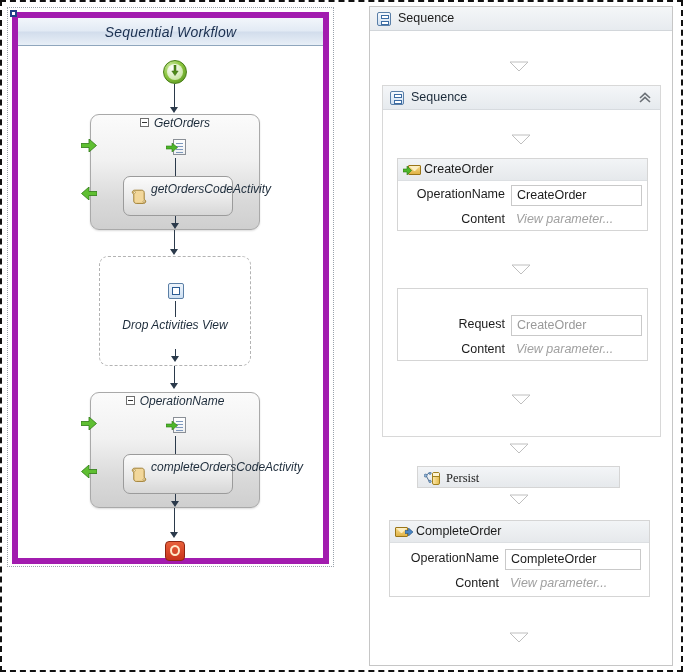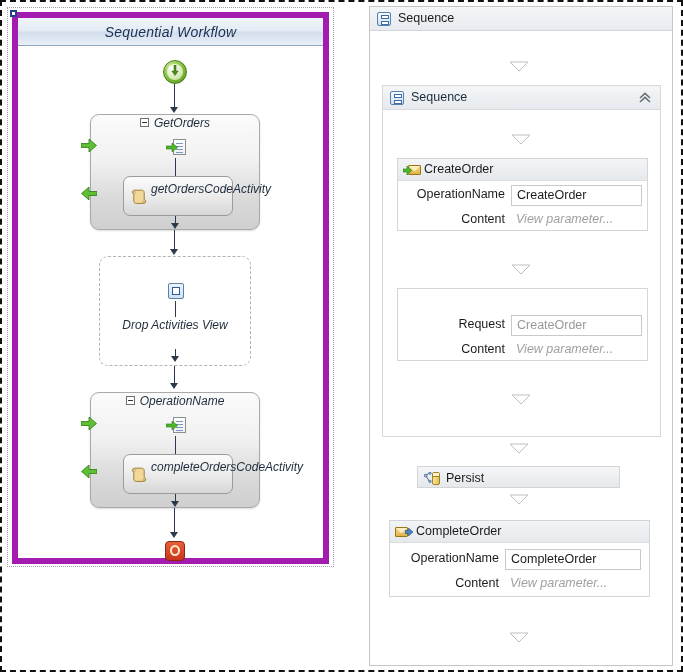--- a/index.html
+++ b/index.html
@@ -231,20 +231,21 @@
   }
   .row .box.muted{color:#9a9a9a;}
   .row .plain{
     position:absolute;font-size:12.5px;color:#a0a0a0;font-style:italic;line-height:21px;
   }
 
   
   .persist-bar{
     position:absolute;border:1px solid #d5d5d5;box-sizing:border-box;
     background:linear-gradient(to bottom,#f3f5f7 0%,#e6e9ec 100%);
+    font-family:Liberation Serif, serif;
   }
   .persist-bar .nm{
     position:absolute;left:28px;top:4px;font-size:12.5px;color:#1c1c1c;
   }
   .persist-icon{position:absolute;width:17px;height:15px;}
   .persist-icon .cyl{
     position:absolute;right:1px;top:1px;width:8px;height:13px;border-radius:2px;
     background:linear-gradient(to right,#fbe6a6,#e6bf54);
     border:1px solid #a2811f;box-sizing:border-box;
   }

